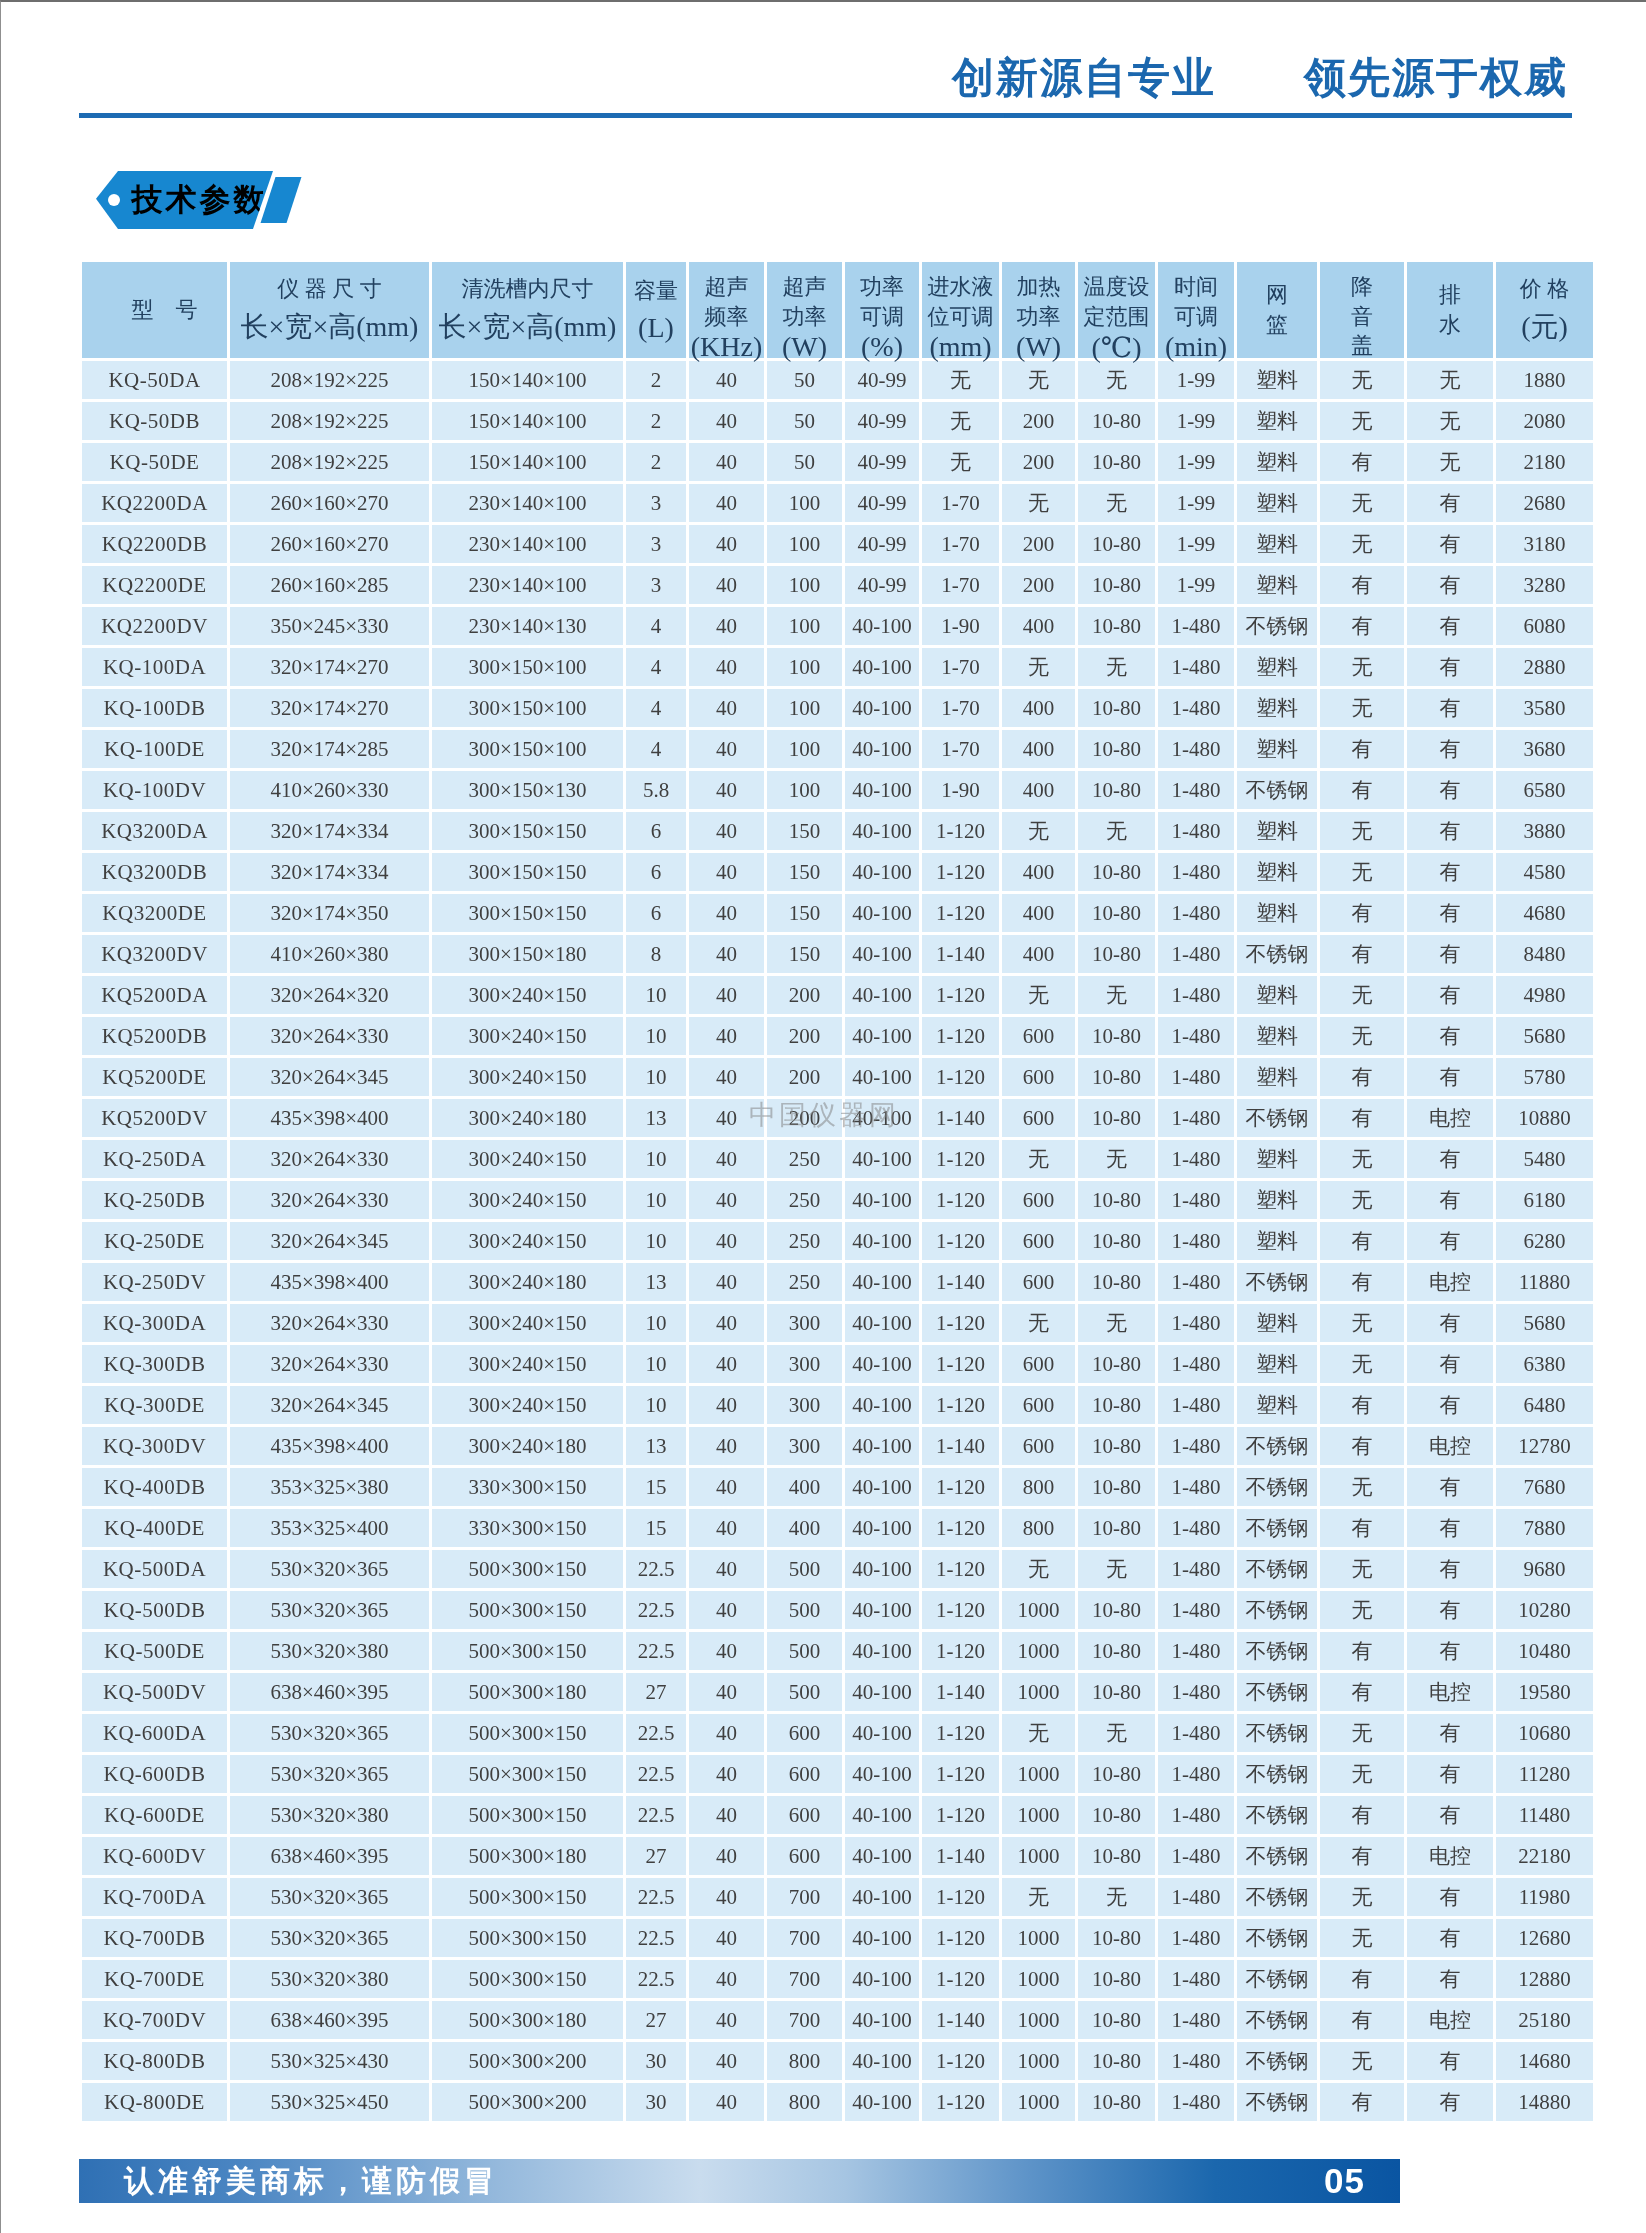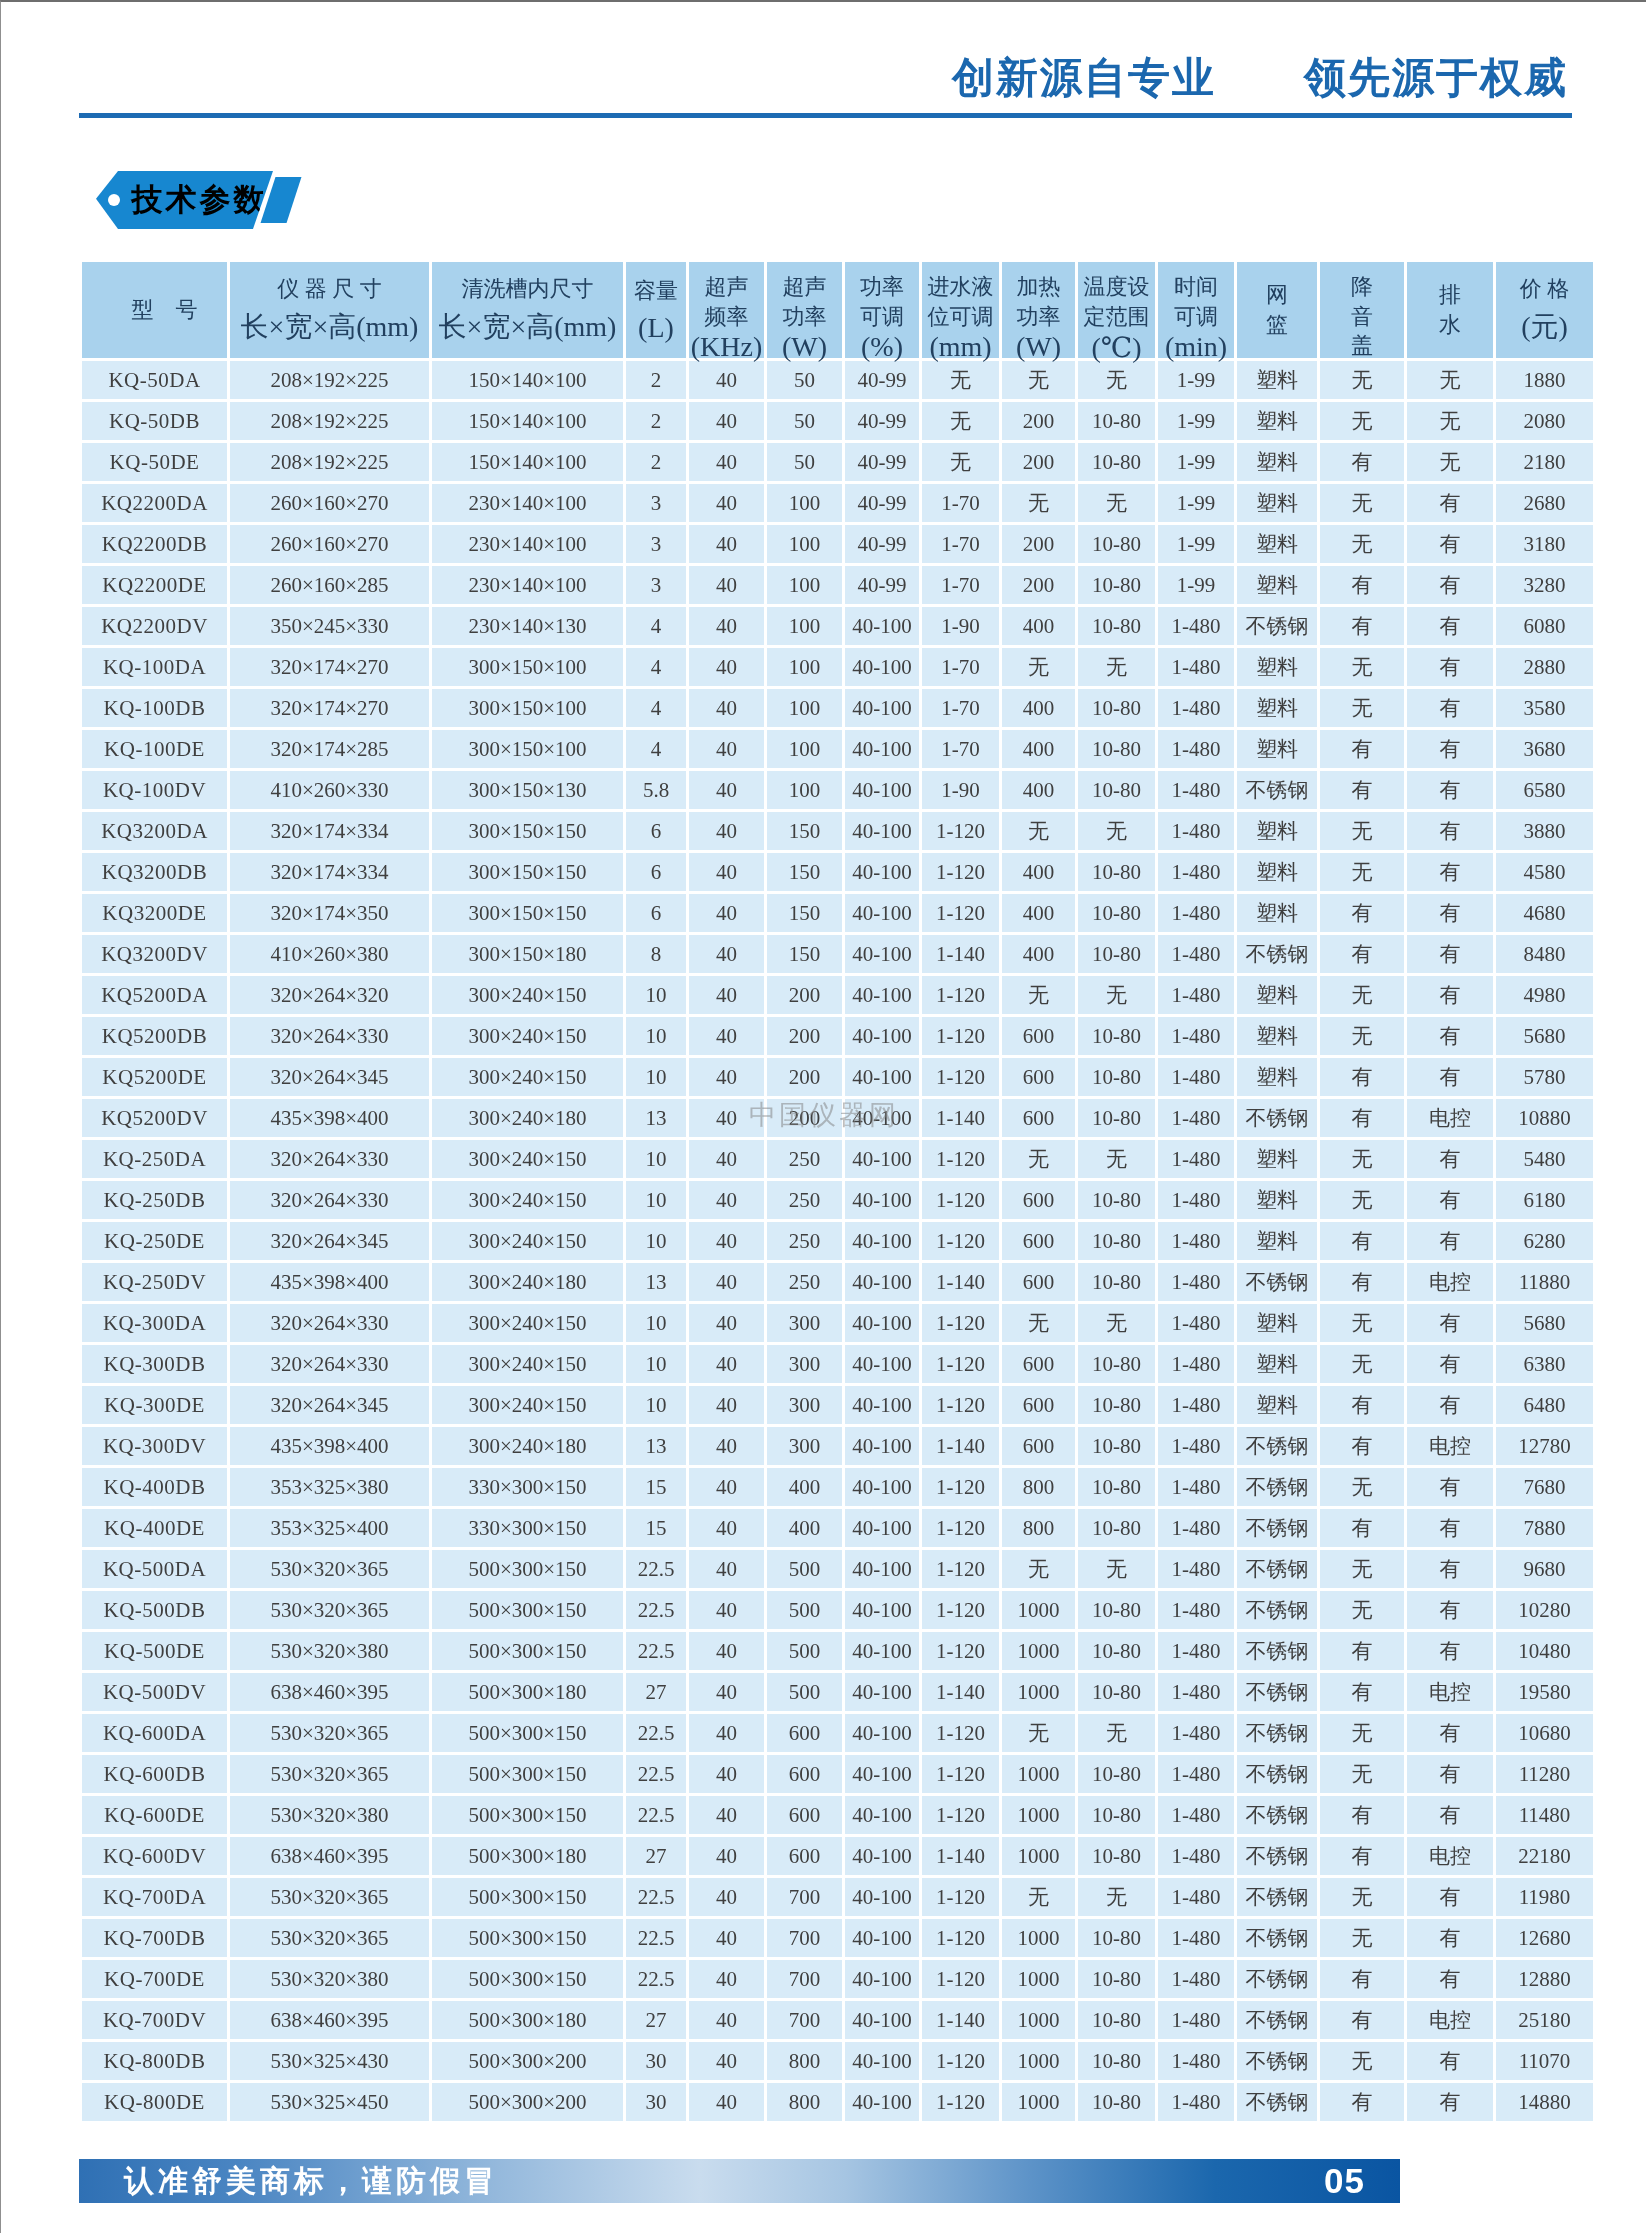--- a/index.html
+++ b/index.html
@@ -928,21 +928,21 @@
             <td>40</td>
             <td>800</td>
             <td>40-100</td>
             <td>1-120</td>
             <td>1000</td>
             <td>10-80</td>
             <td>1-480</td>
             <td>不锈钢</td>
             <td>无</td>
             <td>有</td>
-            <td>11070</td>
+            <td>14680</td>
           </tr>
           <tr>
             <td class="model-cell">KQ-800DE</td>
             <td>530×325×450</td>
             <td>500×300×200</td>
             <td>30</td>
             <td>40</td>
             <td>800</td>
             <td>40-100</td>
             <td>1-120</td>

